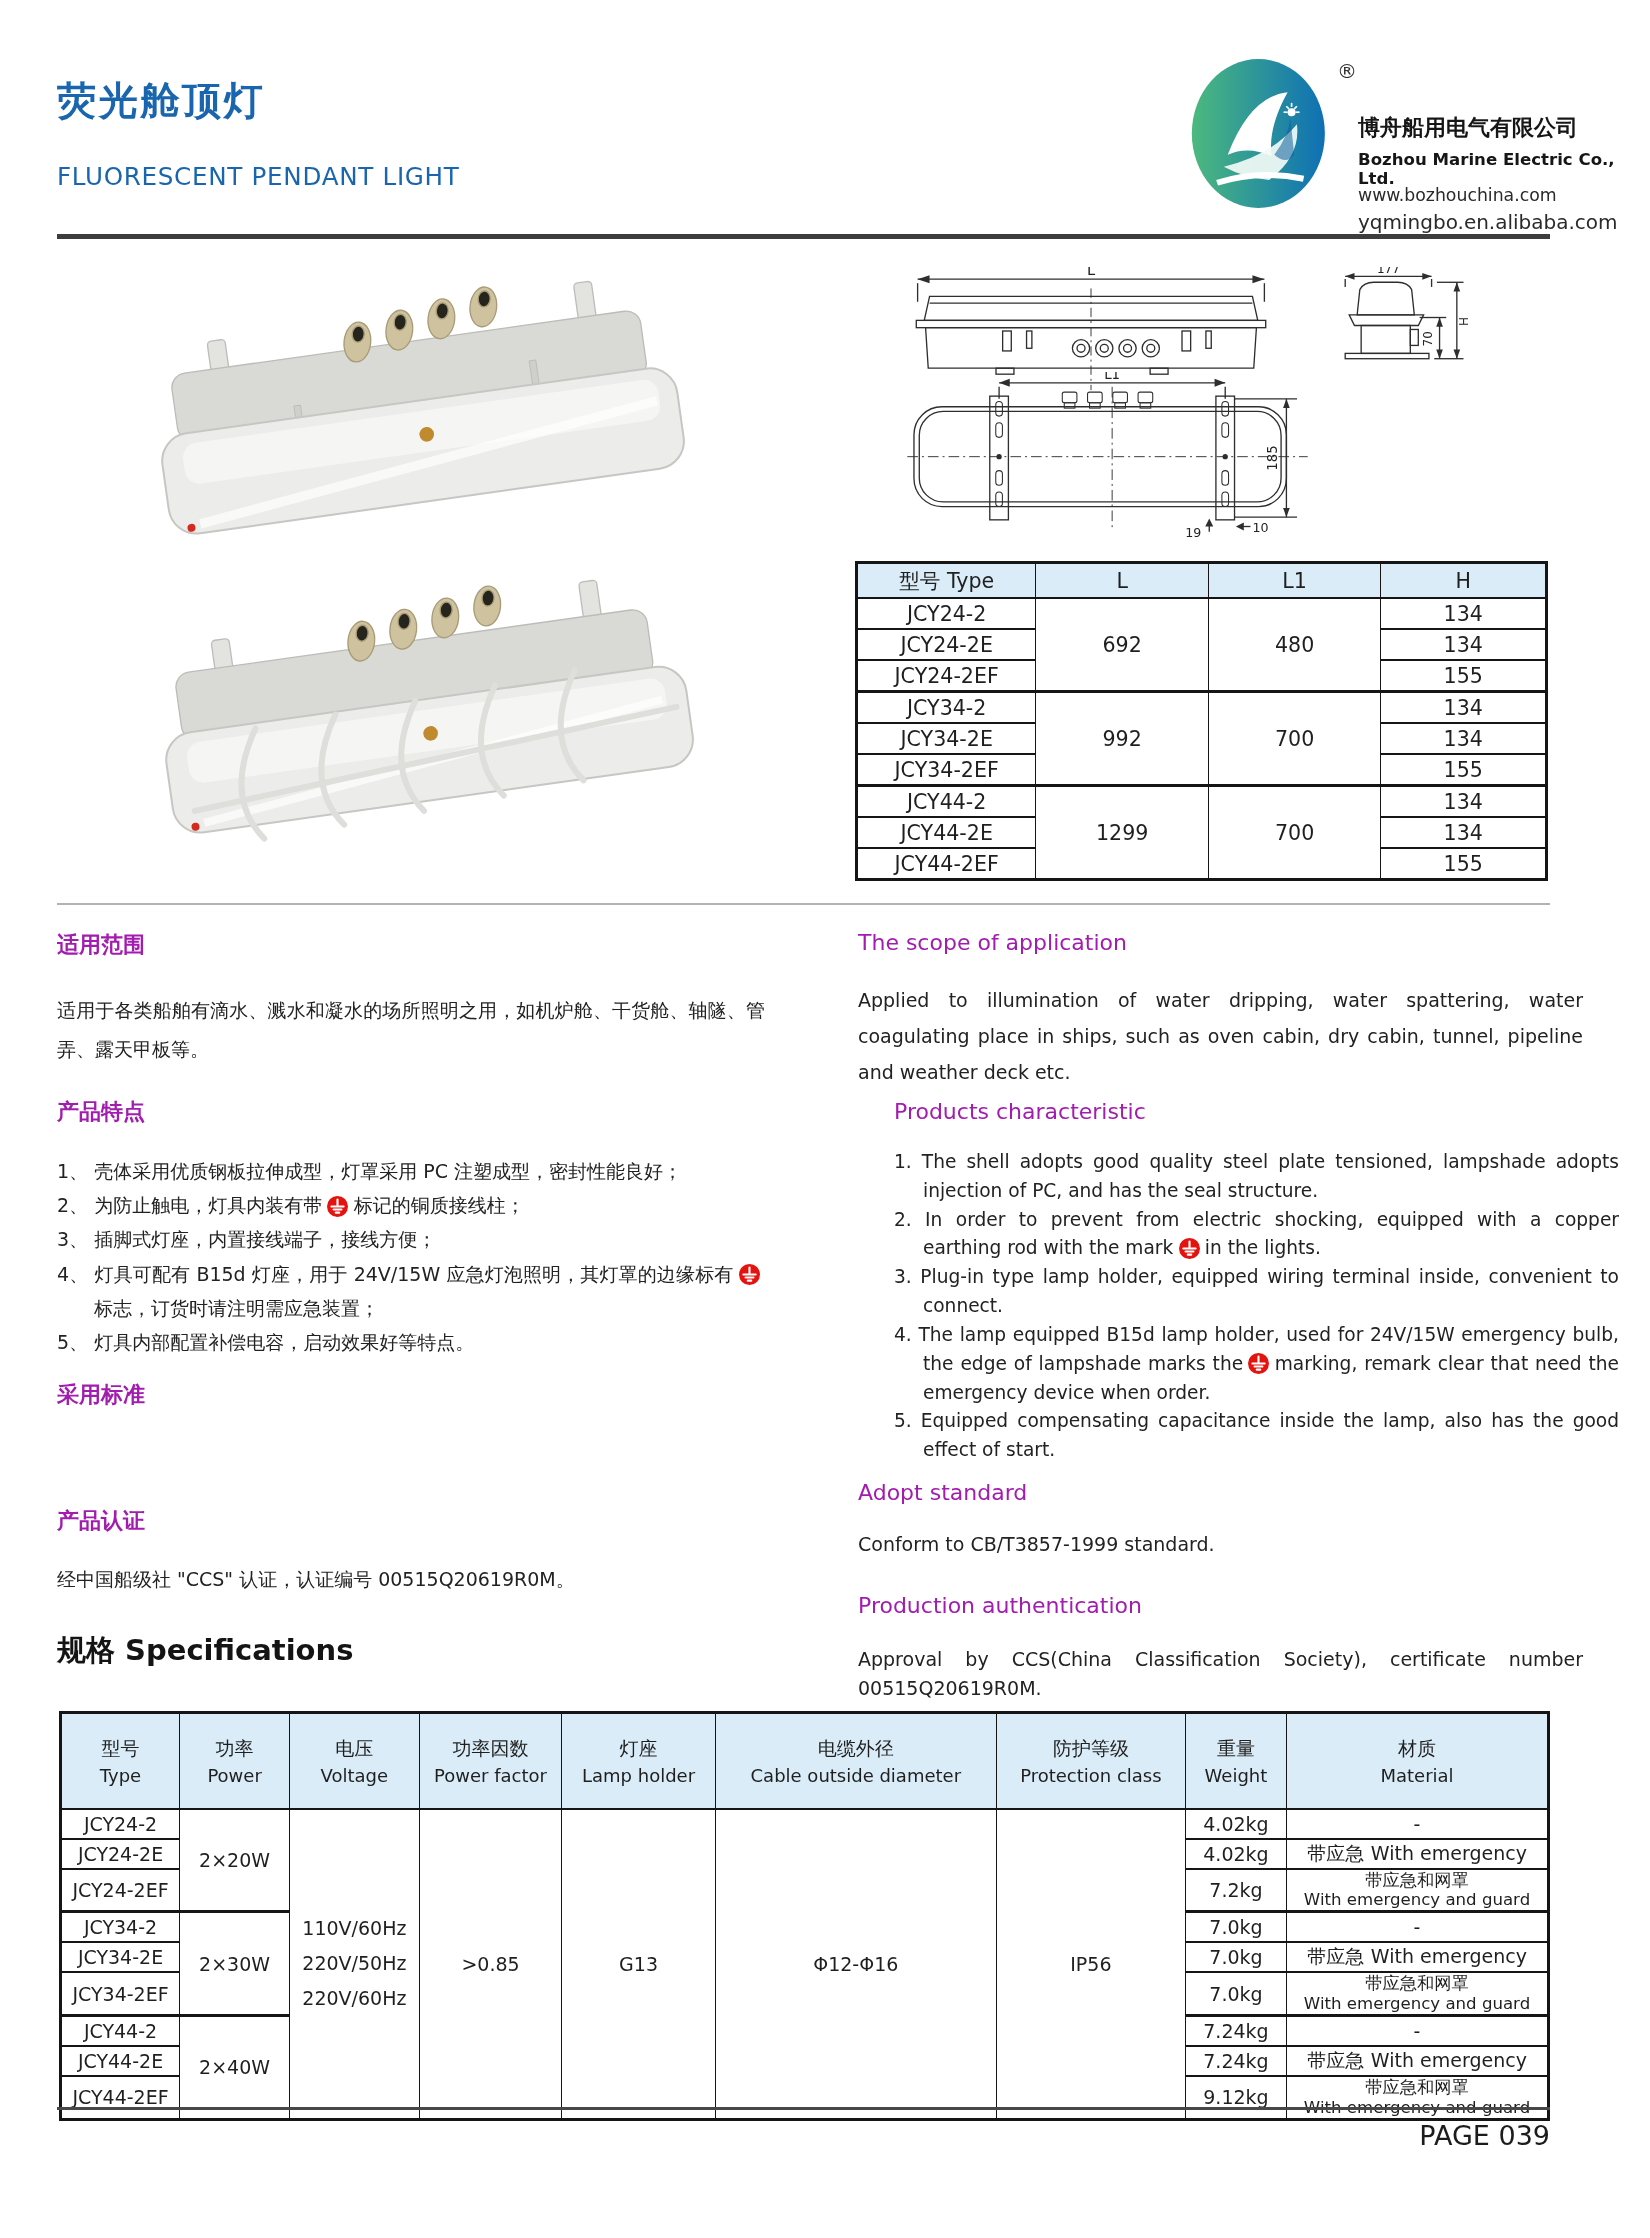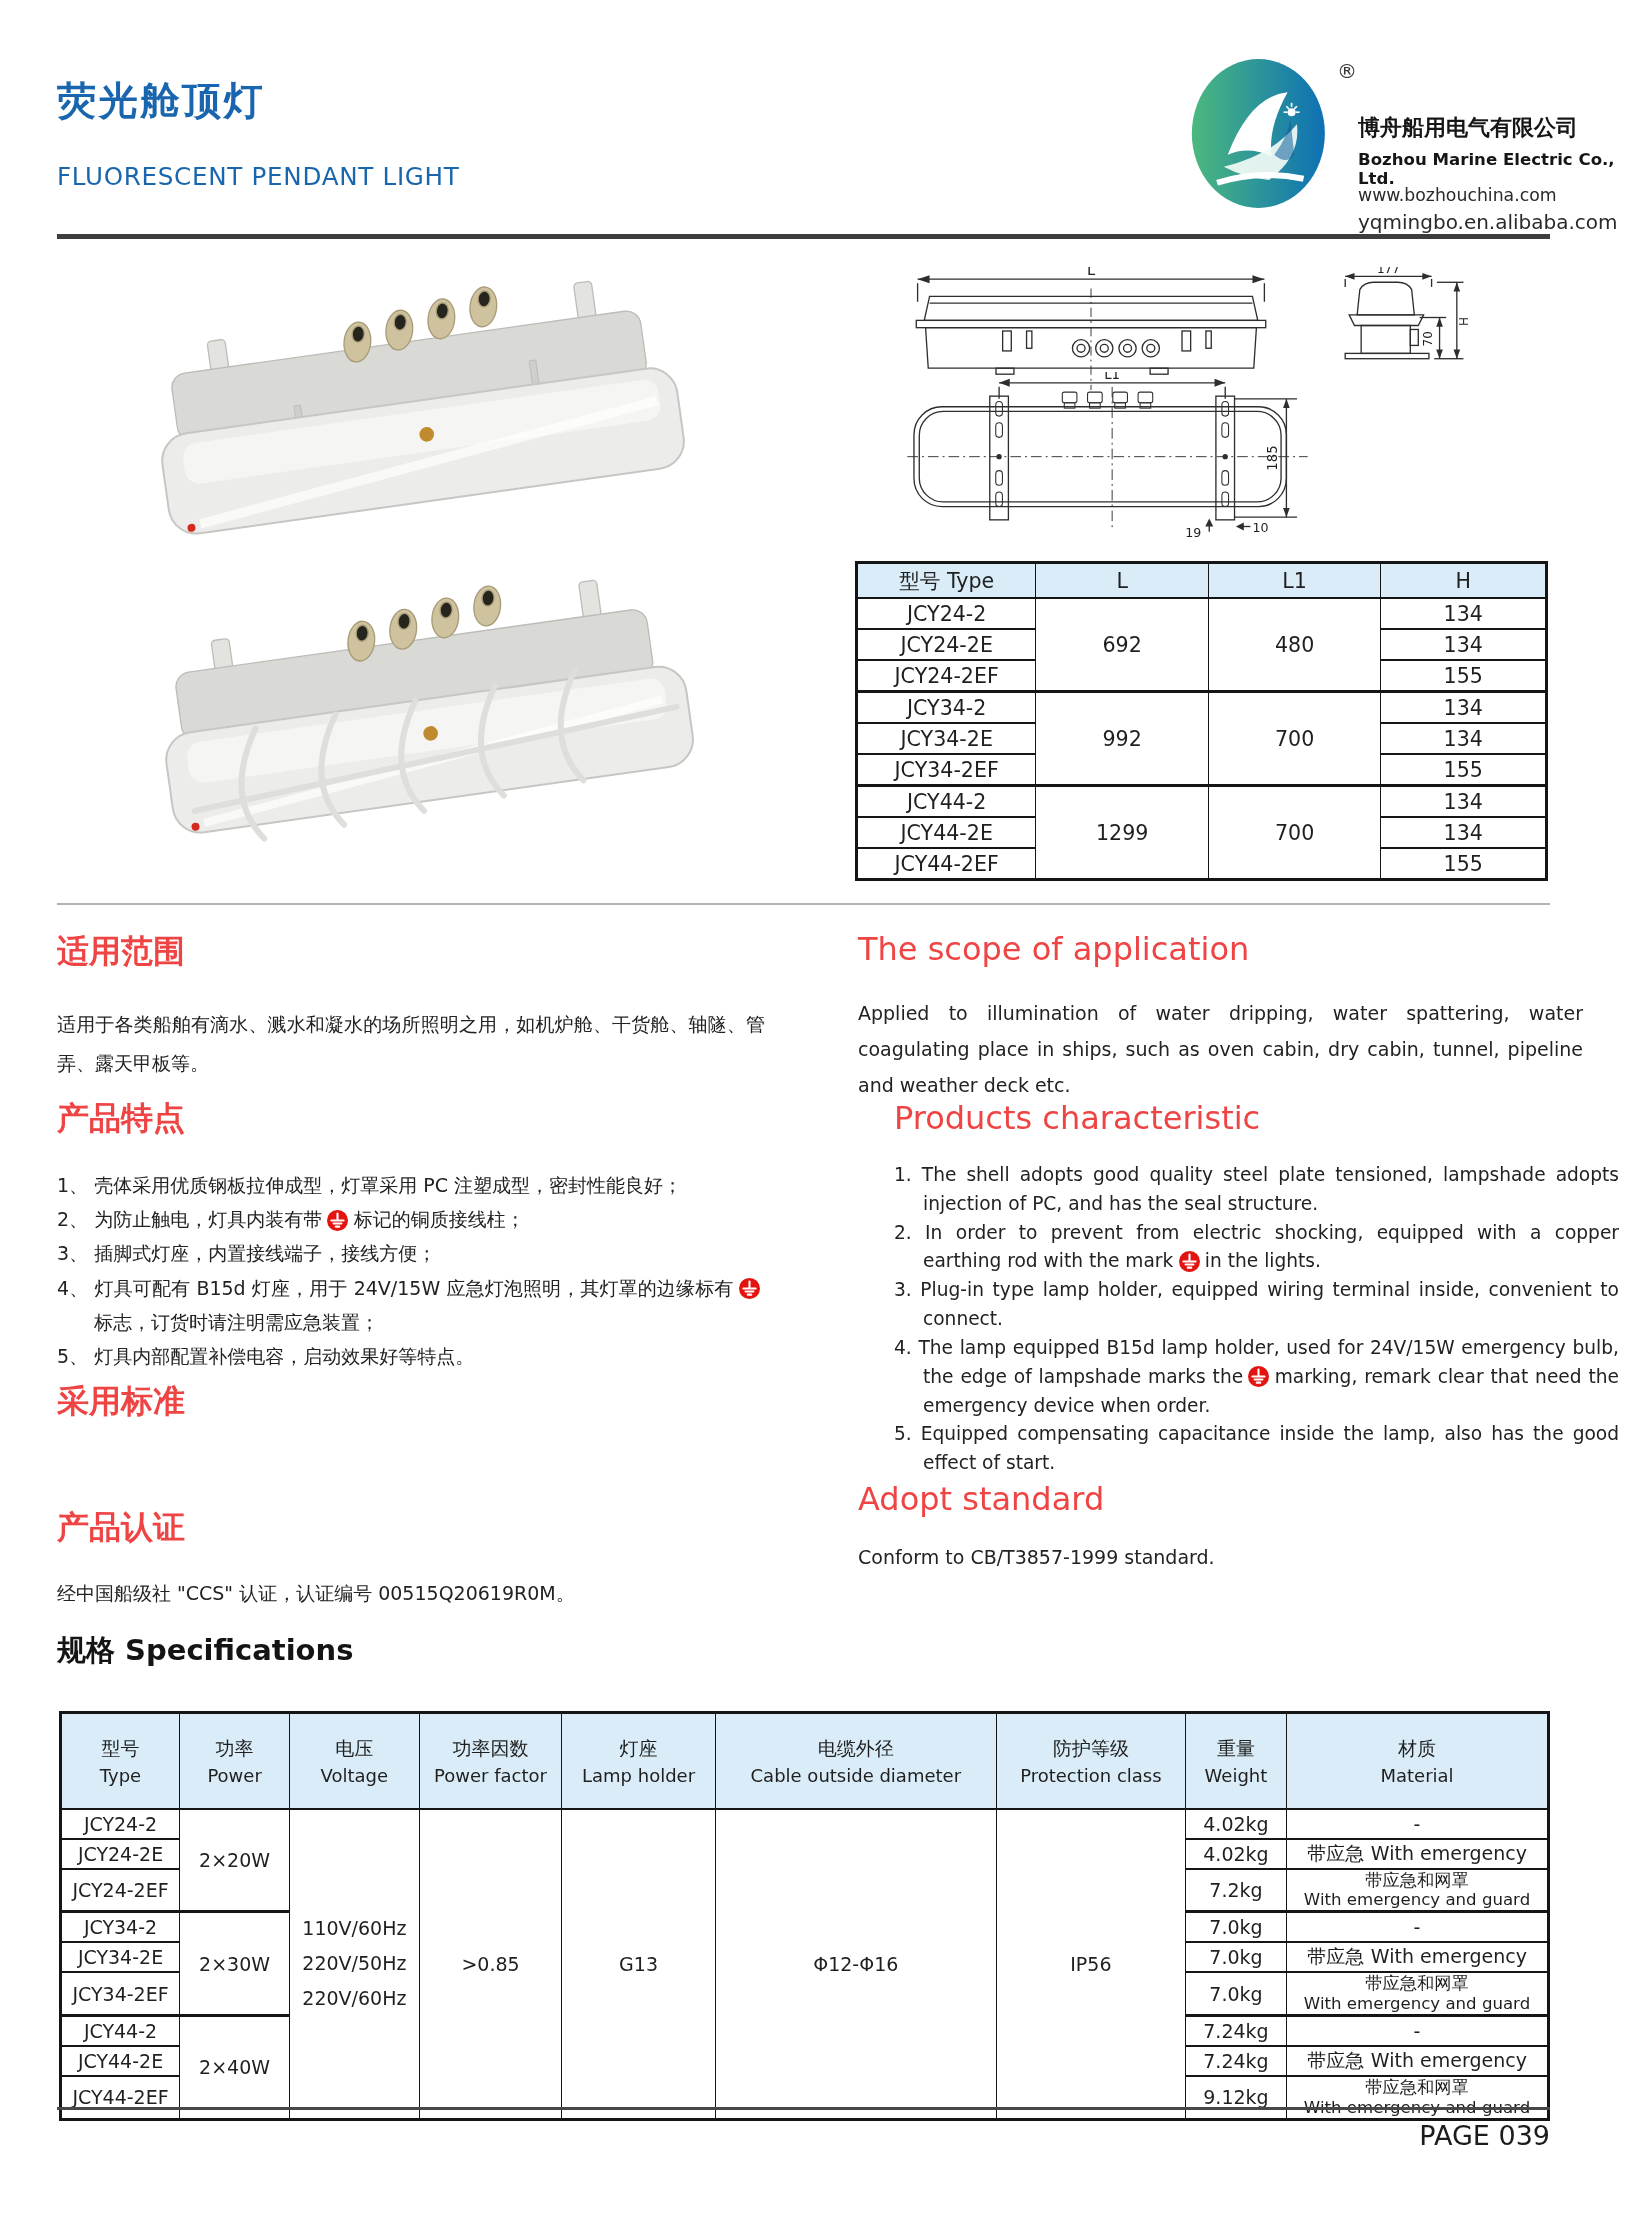--- a/index.html
+++ b/index.html
@@ -53,21 +53,21 @@
   .spec-table tr.rnorm td{height:28px;}
   .spec-table tr.rtall td{height:39px;}
   .spec-table .volt div{line-height:1.85;}
   .matline .mzh{margin-right:6.7px;}
   .stackmat span{display:block;line-height:1.2;}
   .stackmat .mzh{font-size:17.3px;}
   .stackmat .men{font-size:16.6px;}
   td.typecell{text-align:center;}
 
   
-  .sec h2{margin:0;font-size:32px;color:#ef4444;}
+  .sec h2{margin:0;font-size:22px;color:#a21caf;}
   .sec .h-zh{font-weight:600;}
   .sec .h-en{font-weight:500;}
   .sec p{margin:0;font-size:19px;color:#222;text-align:justify;}
   .colL{width:708px;}
   .colR{width:725px;}
   .sec-scope-zh{left:57px;top:930px;}
   .sec-scope-zh p{margin-top:31px;line-height:2.05;}
   .sec-feat-zh{left:57px;top:1097px;}
   .listzh{margin-top:27px;}
   .listzh p{line-height:1.8;padding-left:37px;text-indent:-37px;}
@@ -426,20 +426,24 @@
             </svg></span><span>marking, remark clear that need the emergency device when order.</span></p>
       <p><span>5. Equipped compensating capacitance inside the lamp, also has the good effect of start.</span></p>
     </div>
   </div>
 
   <div class="abs sec colR sec-std-en">
     <h2 class="h-en">Adopt standard</h2>
     <p>Conform to CB/T3857-1999 standard.</p>
   </div>
 
+  <div class="abs sec colR sec-cert-en">
+    <h2 class="h-en">Production authentication</h2>
+    <p>Approval by CCS(China Classification Society), certificate number 00515Q20619R0M.</p>
+  </div>
 
   <div class="abs spec-table">
     <table>
       <colgroup>
         <col style="width:8%">
           <col style="width:7.4%">
           <col style="width:8.7%">
           <col style="width:9.6%">
         <col style="width:10.3%">
           <col style="width:18.9%">

